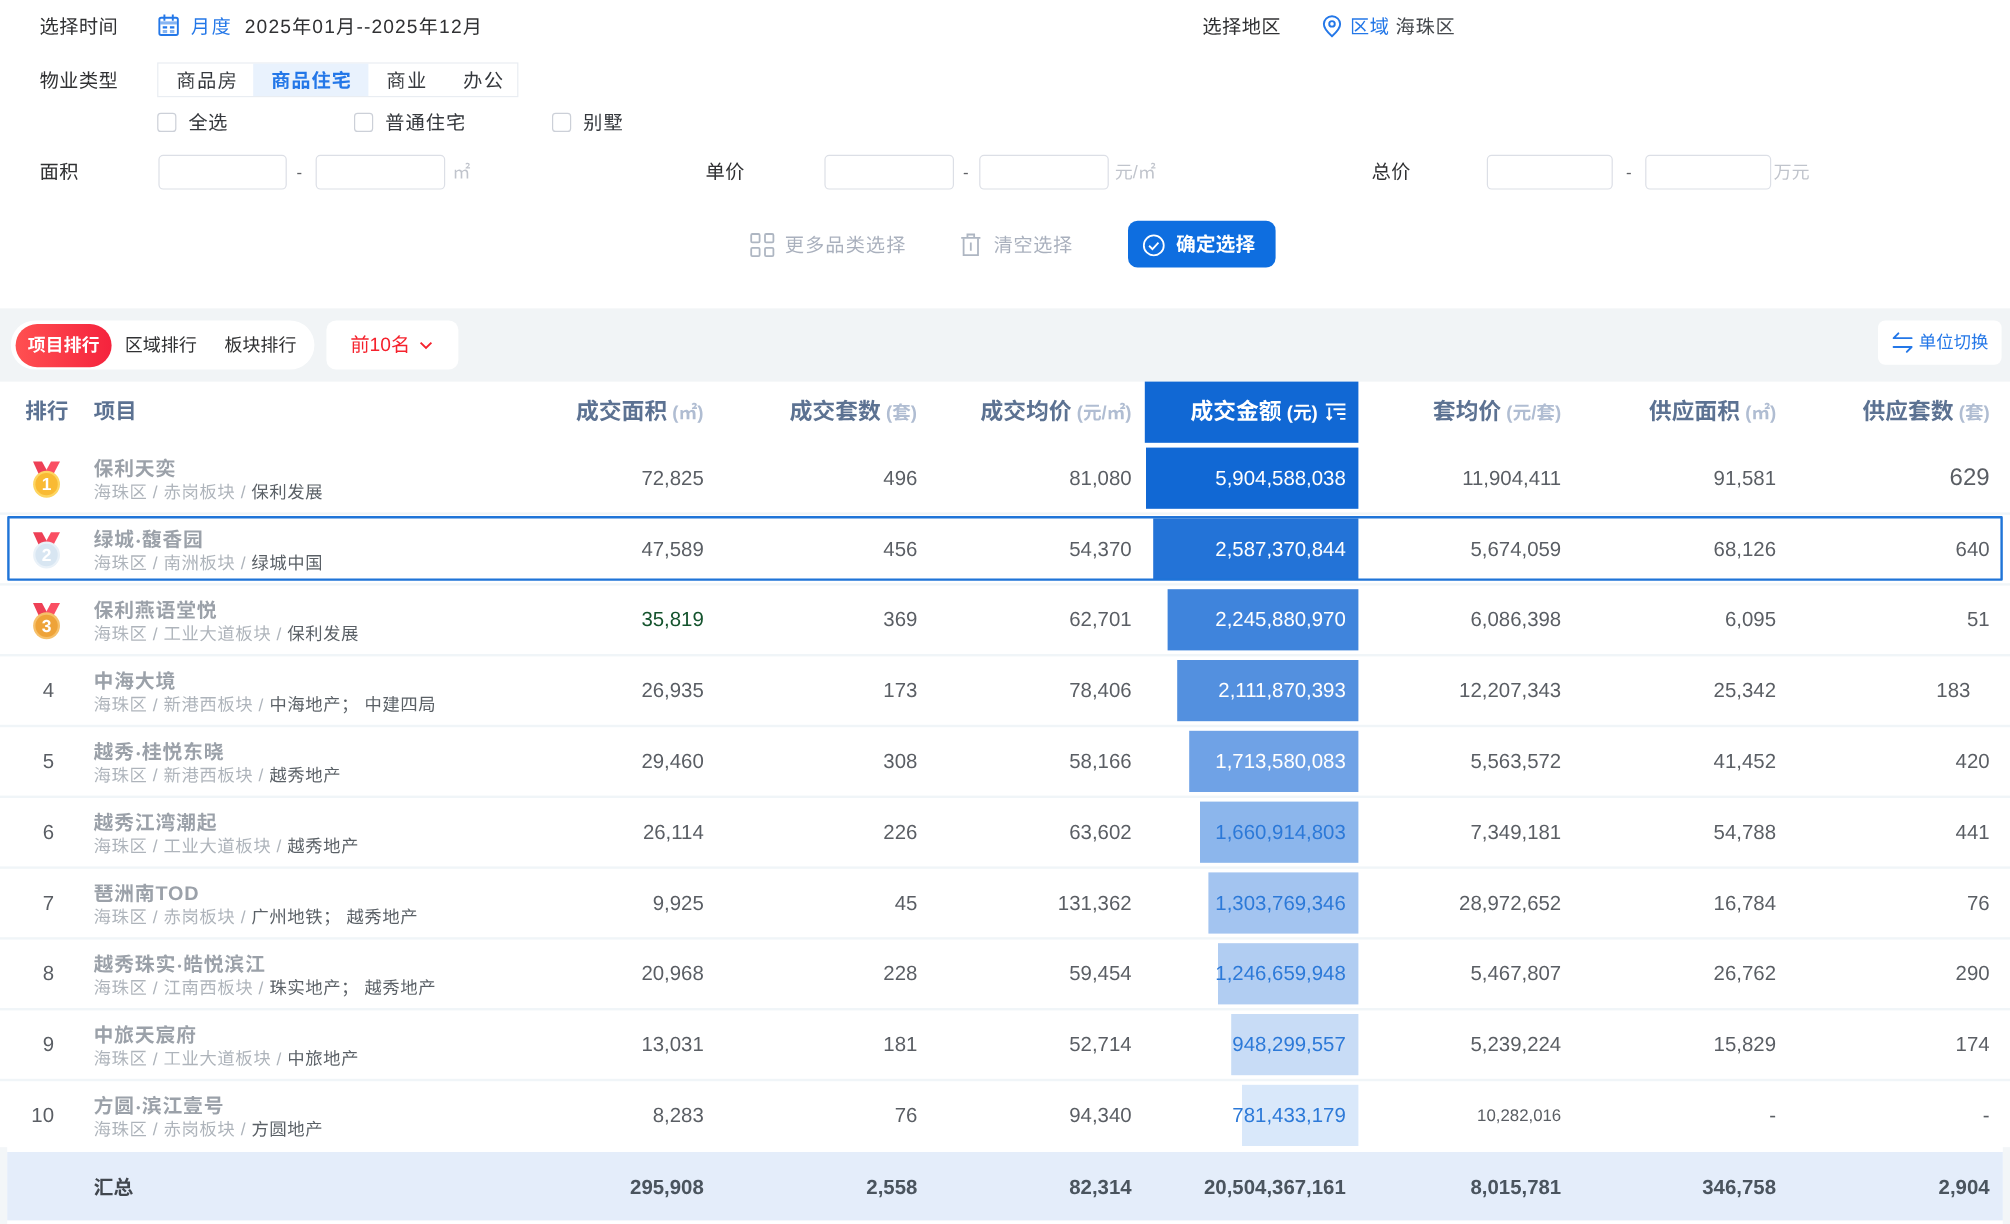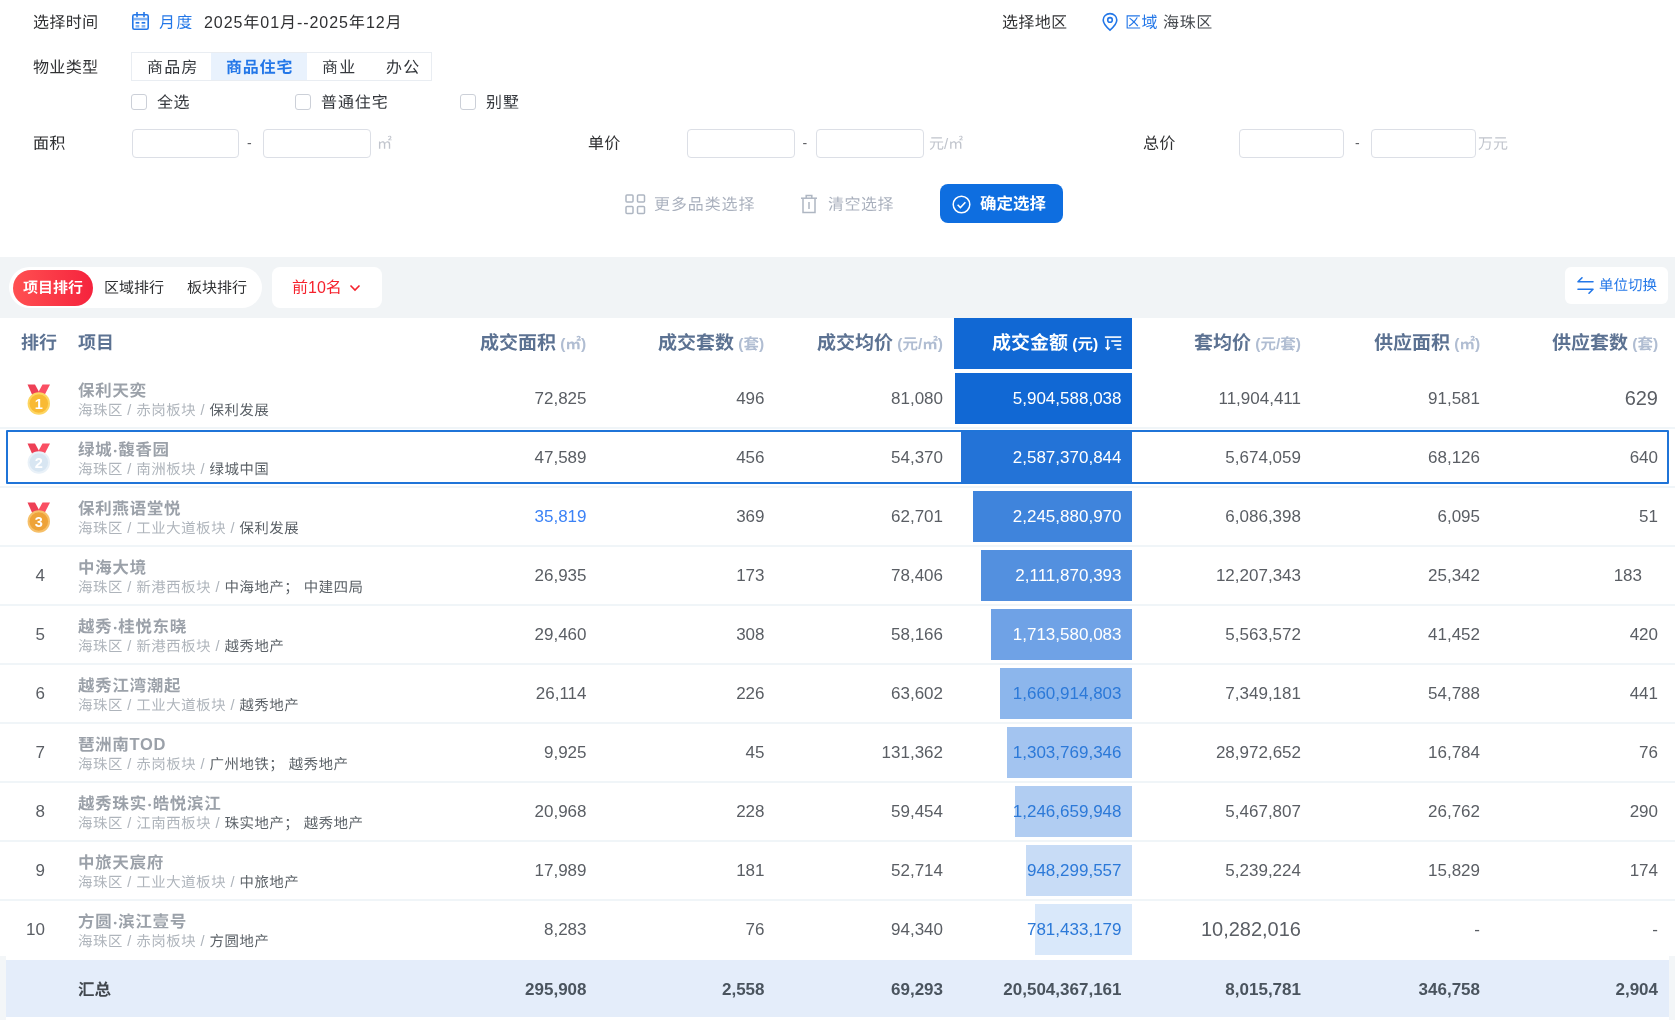--- a/index.html
+++ b/index.html
@@ -781,21 +781,21 @@
         </g>
         <text x="148.0" y="533.6" font-size="14.5" fill="#aeb4bb" letter-spacing="0.45">&nbsp;/&nbsp;</text>
         <g fill="#5a6066" transform="translate(161.4 533.6) scale(0.1450)">
           <use href="#r4fdd" x="0"></use>
           <use href="#r5229" x="103"></use>
           <use href="#r53d1" x="206"></use>
           <use href="#r5c55" x="309"></use>
         </g>
       </g>
     </svg>
-<div style="position:absolute;right:1088.5px;text-align:right;top:506.0px;font-size:17px;color:#3b82f6;line-height:21px;white-space:nowrap;z-index:1">35,819</div>
+<div style="position:absolute;right:1088.5px;text-align:right;top:506.0px;font-size:17px;color:#14532d;line-height:21px;white-space:nowrap;z-index:1">35,819</div>
 <div style="position:absolute;right:910.5px;text-align:right;top:506.0px;font-size:17px;color:#5a5e64;line-height:21px;white-space:nowrap;z-index:1">369</div>
 <div style="position:absolute;right:732.0px;text-align:right;top:506.0px;font-size:17px;color:#5a5e64;line-height:21px;white-space:nowrap;z-index:1">62,701</div>
 <div style="position:absolute;left:972.5px;top:491.0px;width:159px;height:51px;background:#3f84dc"></div>
 <div style="position:absolute;right:553.5px;text-align:right;top:506.0px;font-size:17px;color:#fff;line-height:21px;white-space:nowrap;z-index:2">2,245,880,970</div>
 <div style="position:absolute;right:374.0px;text-align:right;top:506.0px;font-size:17px;color:#5a5e64;line-height:21px;white-space:nowrap;z-index:1">6,086,398</div>
 <div style="position:absolute;right:195.0px;text-align:left;top:506.0px;font-size:17px;color:#5a5e64;line-height:21px;white-space:nowrap;z-index:1">6,095</div>
 <div style="position:absolute;right:17.0px;text-align:right;top:506.0px;font-size:17px;color:#5a5e64;line-height:21px;white-space:nowrap;z-index:1">51</div>
 <div style="position:absolute;left:0;top:544.8px;width:1675px;height:2.5px;background:#f0f5f8"></div>
 <div style="position:absolute;right:1630.0px;text-align:right;top:565.0px;font-size:17px;color:#5a5e64;line-height:21px;white-space:nowrap;z-index:1">4</div>
 <svg style="position:absolute;left:78.0px;top:556.0px;z-index:1;overflow:visible" width="68.8" height="23.9" font-family="Liberation Sans, sans-serif">
@@ -1089,21 +1089,21 @@
         </g>
         <text x="148.0" y="887.6" font-size="14.5" fill="#aeb4bb" letter-spacing="0.45">&nbsp;/&nbsp;</text>
         <g fill="#5a6066" transform="translate(161.4 887.6) scale(0.1450)">
           <use href="#r4e2d" x="0"></use>
           <use href="#r65c5" x="103"></use>
           <use href="#r5730" x="206"></use>
           <use href="#r4ea7" x="309"></use>
         </g>
       </g>
     </svg>
-<div style="position:absolute;right:1088.5px;text-align:right;top:860.0px;font-size:17px;color:#5a5e64;line-height:21px;white-space:nowrap;z-index:1">17,989</div>
+<div style="position:absolute;right:1088.5px;text-align:right;top:860.0px;font-size:17px;color:#5a5e64;line-height:21px;white-space:nowrap;z-index:1">13,031</div>
 <div style="position:absolute;right:910.5px;text-align:right;top:860.0px;font-size:17px;color:#5a5e64;line-height:21px;white-space:nowrap;z-index:1">181</div>
 <div style="position:absolute;right:732.0px;text-align:right;top:860.0px;font-size:17px;color:#5a5e64;line-height:21px;white-space:nowrap;z-index:1">52,714</div>
 <div style="position:absolute;left:1025.5px;top:845.0px;width:106px;height:51px;background:#c8dcf6"></div>
 <div style="position:absolute;right:553.5px;text-align:right;top:860.0px;font-size:17px;color:#2c79d8;line-height:21px;white-space:nowrap;z-index:2">948,299,557</div>
 <div style="position:absolute;right:374.0px;text-align:right;top:860.0px;font-size:17px;color:#5a5e64;line-height:21px;white-space:nowrap;z-index:1">5,239,224</div>
 <div style="position:absolute;right:195.0px;text-align:right;top:860.0px;font-size:17px;color:#5a5e64;line-height:21px;white-space:nowrap;z-index:1">15,829</div>
 <div style="position:absolute;right:17.0px;text-align:right;top:860.0px;font-size:17px;color:#5a5e64;line-height:21px;white-space:nowrap;z-index:1">174</div>
 <div style="position:absolute;left:0;top:898.8px;width:1675px;height:2.5px;background:#f0f5f8"></div>
 <div style="position:absolute;right:1630.0px;text-align:right;top:919.0px;font-size:17px;color:#5a5e64;line-height:21px;white-space:nowrap;z-index:1">10</div>
 <svg style="position:absolute;left:78.0px;top:910.0px;z-index:1;overflow:visible" width="109.0" height="23.9" font-family="Liberation Sans, sans-serif">
@@ -1144,34 +1144,34 @@
           <use href="#r5730" x="206"></use>
           <use href="#r4ea7" x="309"></use>
         </g>
       </g>
     </svg>
 <div style="position:absolute;right:1088.5px;text-align:right;top:919.0px;font-size:17px;color:#5a5e64;line-height:21px;white-space:nowrap;z-index:1">8,283</div>
 <div style="position:absolute;right:910.5px;text-align:right;top:919.0px;font-size:17px;color:#5a5e64;line-height:21px;white-space:nowrap;z-index:1">76</div>
 <div style="position:absolute;right:732.0px;text-align:center;top:919.0px;font-size:17px;color:#5a5e64;line-height:21px;white-space:nowrap;z-index:1">94,340</div>
 <div style="position:absolute;left:1034.5px;top:904.0px;width:97px;height:51px;background:#d9e8fa"></div>
 <div style="position:absolute;right:553.5px;text-align:right;top:919.0px;font-size:17px;color:#2c79d8;line-height:21px;white-space:nowrap;z-index:2">781,433,179</div>
-<div style="position:absolute;right:374.0px;text-align:left;top:919.0px;font-size:20px;color:#5a5e64;line-height:21px;white-space:nowrap;z-index:1">10,282,016</div>
+<div style="position:absolute;right:374.0px;text-align:left;top:919.0px;font-size:14px;color:#5a5e64;line-height:21px;white-space:nowrap;z-index:1">10,282,016</div>
 <div style="position:absolute;right:195.0px;text-align:right;top:919.0px;font-size:17px;color:#5a5e64;line-height:21px;white-space:nowrap;z-index:1">-</div>
 <div style="position:absolute;right:17.0px;text-align:right;top:919.0px;font-size:17px;color:#5a5e64;line-height:21px;white-space:nowrap;z-index:1">-</div>
 <div style="position:absolute;left:6px;top:430.0px;width:1663px;height:54px;border:2px solid #1f74d8;box-sizing:border-box;z-index:4;border-radius:1px"></div>
 <div style="position:absolute;left:0;top:956.0px;width:6px;height:64px;background:#f3f6f8"></div>
 <div style="position:absolute;left:1669px;top:956.0px;width:6px;height:64px;background:#f3f6f8"></div>
 <div style="position:absolute;left:6px;top:959.5px;width:1663px;height:57px;background:#e4edfa"></div>
 <svg style="position:absolute;left:78.0px;top:977.5px;z-index:2;overflow:visible" width="33.0" height="23.9" font-family="Liberation Sans, sans-serif">
       <g transform="translate(0 -977.53)">
         <g fill="#41474e" transform="translate(0.0 994.9) scale(0.1650)">
           <use href="#b6c47" x="0"></use>
           <use href="#b603b" x="100"></use>
         </g>
       </g>
     </svg>
 <div style="position:absolute;right:1088.5px;text-align:right;top:978.5px;font-size:17px;font-weight:bold;color:#4a545e;line-height:21px;white-space:nowrap;z-index:2">295,908</div>
 <div style="position:absolute;right:910.5px;text-align:right;top:978.5px;font-size:17px;font-weight:bold;color:#4a545e;line-height:21px;white-space:nowrap;z-index:2">2,558</div>
-<div style="position:absolute;right:732.0px;text-align:right;top:978.5px;font-size:17px;font-weight:bold;color:#4a545e;line-height:21px;white-space:nowrap;z-index:2">69,293</div>
+<div style="position:absolute;right:732.0px;text-align:right;top:978.5px;font-size:17px;font-weight:bold;color:#4a545e;line-height:21px;white-space:nowrap;z-index:2">82,314</div>
 <div style="position:absolute;right:553.5px;text-align:right;top:978.5px;font-size:17px;font-weight:bold;color:#4a545e;line-height:21px;white-space:nowrap;z-index:2">20,504,367,161</div>
 <div style="position:absolute;right:374.0px;text-align:right;top:978.5px;font-size:17px;font-weight:bold;color:#4a545e;line-height:21px;white-space:nowrap;z-index:2">8,015,781</div>
 <div style="position:absolute;right:195.0px;text-align:right;top:978.5px;font-size:17px;font-weight:bold;color:#4a545e;line-height:21px;white-space:nowrap;z-index:2">346,758</div>
 <div style="position:absolute;right:17.0px;text-align:right;top:978.5px;font-size:17px;font-weight:bold;color:#4a545e;line-height:21px;white-space:nowrap;z-index:2">2,904</div>
 </div>
 </body></html>

